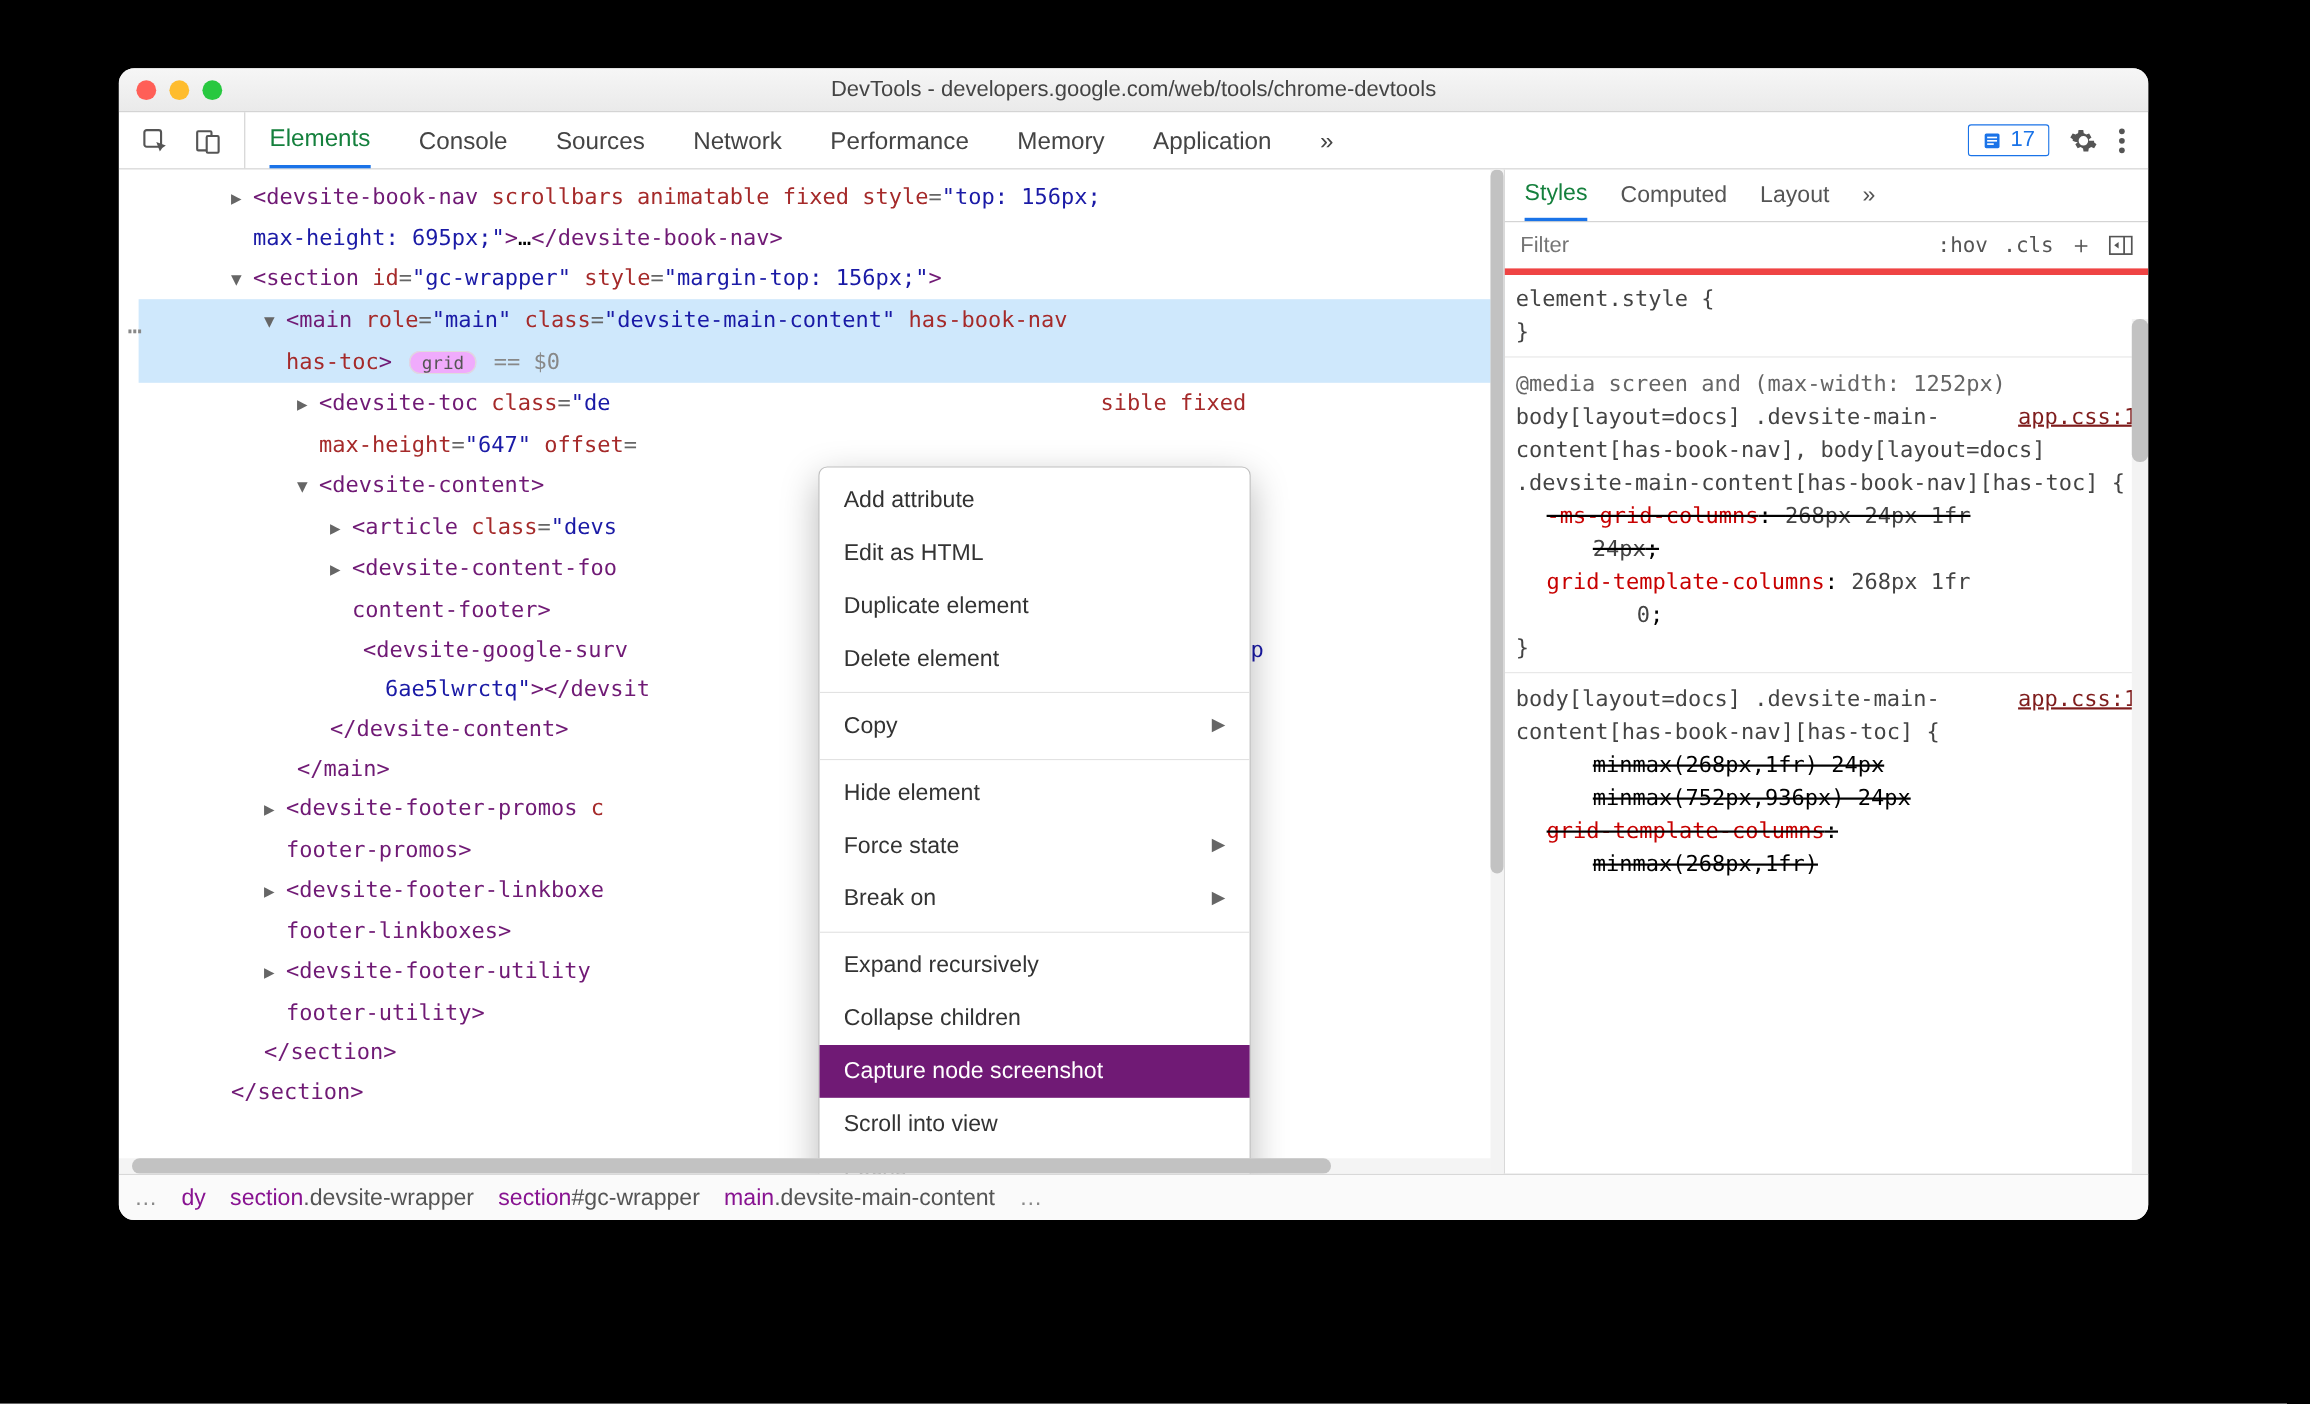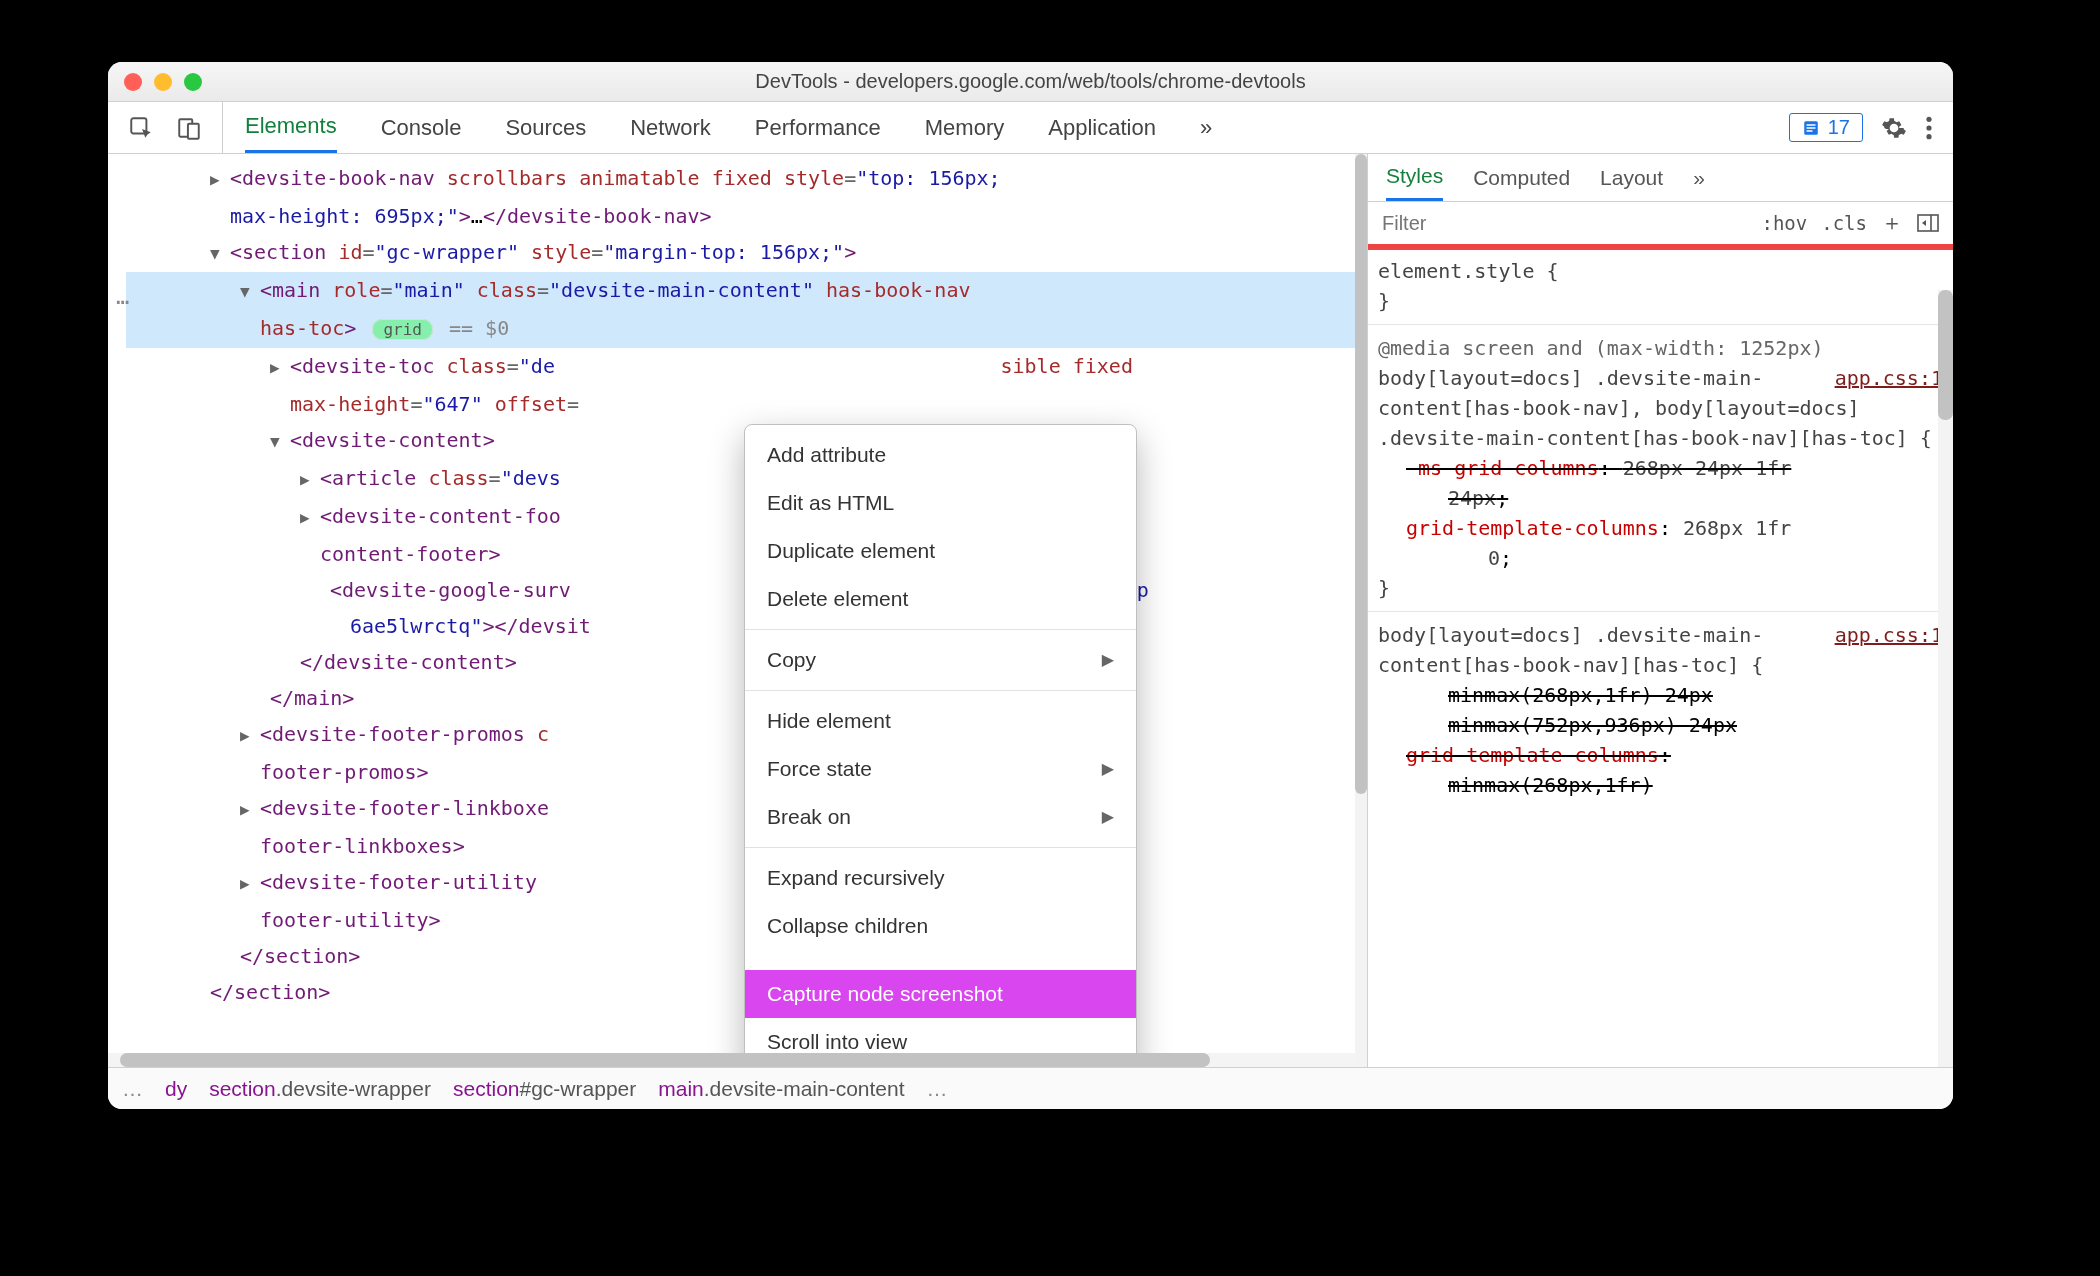--- a/index.html
+++ b/index.html
@@ -52,31 +52,31 @@
   .dom { flex:1; position:relative; font-family: Menlo, Consolas, monospace; font-size:20px; line-height:36px; overflow:hidden; }
   .dom-inner { padding:6px 0 6px 18px; }
   .gutter { position:absolute; left:0; top:0; bottom:0; width:54px; }
   .ell-gutter { position:absolute; left:8px; top:130px; color:#888; font-size:22px; letter-spacing:2px; }
   .line { padding-left:54px; white-space:pre-wrap; }
   .ind1{padding-left:84px}.ind2{padding-left:114px}.ind3{padding-left:144px}.ind4{padding-left:174px}.ind5{padding-left:204px}
   .cont1{padding-left:104px}.cont2{padding-left:134px}.cont3{padding-left:164px}.cont4{padding-left:194px}.cont5{padding-left:224px}
   .arrow{color:#666; margin-right:4px; font-size:16px; display:inline-block; width:16px;}
   .tag{color:#701a75}.attr{color:#a52a2a}.str{color:#1a1aa6}.eq{color:#666}
   .sel-row { background:#cfe8fc; }
-  .grid-pill { background:#86efac; border-radius:10px; padding:0 10px; color:#555; border:1px solid #ddd; font-size:16px; margin:0 4px;}
+  .grid-pill { background:#f0abfc; border-radius:10px; padding:0 10px; color:#555; border:1px solid #ddd; font-size:16px; margin:0 4px;}
   .dollar { color:#888; }
   .context-menu {
     position:absolute; left:636px; top:270px; width:393px;
     background:#fff; border:1px solid #bfbfbf; border-radius:8px;
     box-shadow: 0 12px 34px rgba(0,0,0,.28);
     font-family: -apple-system, sans-serif; font-size:21px; color:#333;
     padding:6px 0;
   }
   .cm-item { padding:6px 22px; display:flex; align-items:center; justify-content:space-between; cursor:default;}
-  .cm-item.hl { background:#d946ef; color:#fff;margin-top:20px; }
+  .cm-item.hl { background:#701a75; color:#fff; }
   .cm-sep { height:1px; background:#e2e2e2; margin:6px 0; }
   .cm-arrow{font-size:16px; color:#666}
   .breadcrumb {
     border-top:1px solid #d0d0d0;
     height:42px; display:flex; align-items:center;
     font-size:21px; color:#555; padding:0 14px; gap:22px;
     background:#fafafa;
   }
   .breadcrumb .tagc{color:#881391}
   .bc-ell{color:#888}

